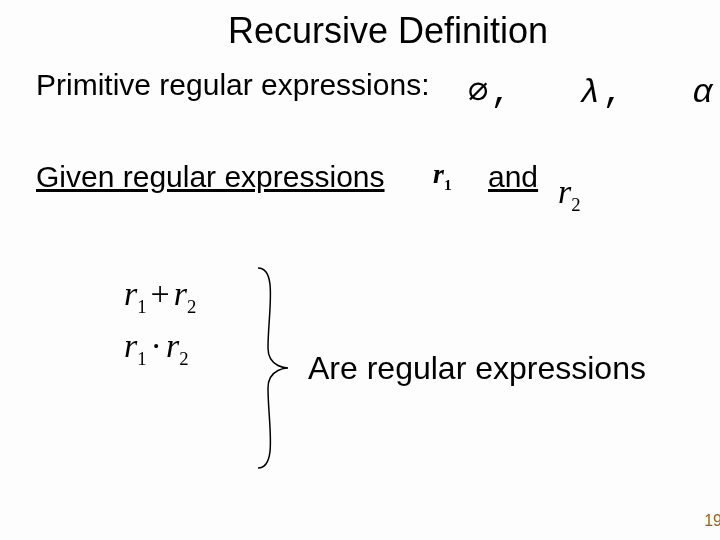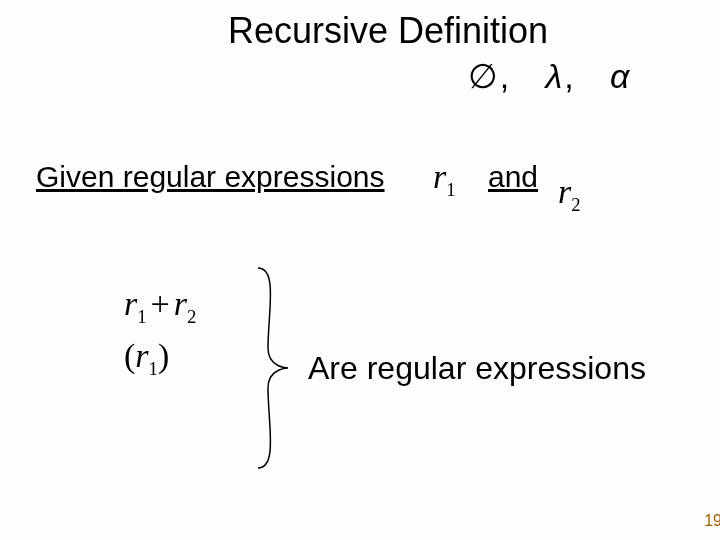--- a/index.html
+++ b/index.html
@@ -29,23 +29,23 @@
     font-weight: normal;
   }
   .line1 {
     position: absolute;
     top: 68px;
     left: 8px;
     font-size: 30px;
   }
   .prim-math {
     position: absolute;
-    top: 56px;
+    top: 70px;
     left: 440px;
-    font-family: Liberation Sans, sans-serif;
+    font-family: Liberation Mono, monospace;
     font-size: 34px;
     letter-spacing: 2px;
   }
   .prim-math .slashO {
     font-style: normal;
     font-size: 34px;
   }
   .prim-math .lam {
     font-style: italic;
   }
@@ -58,21 +58,22 @@
     left: 8px;
     font-size: 30px;
     text-decoration: underline;
   }
   .r1a {
     position: absolute;
     top: 158px;
     left: 405px;
     font-family: "Times New Roman", Times, serif;
     font-style: italic;
-    font-size: 34px;
+    font-size: 28px;
+    font-weight: bold;
   }
   .and-word {
     position: absolute;
     top: 160px;
     left: 460px;
     font-size: 30px;
     text-decoration: underline;
   }
   .r2a {
     position: absolute;
@@ -88,21 +89,21 @@
     font-style: normal;
     font-family: "Times New Roman", Times, serif;
   }
   .ops {
     position: absolute;
     left: 96px;
     top: 268px;
     font-family: "Times New Roman", Times, serif;
     font-style: italic;
     font-size: 34px;
-    line-height: 72px;
+    line-height: 52px;
   }
   .ops .row {
     height: 52px;
   }
   .ops .op {
     font-style: normal;
     padding: 0 4px;
   }
   .brace {
     position: absolute;
@@ -124,20 +125,21 @@
     color: #a16207;
   }
 </style>
 </head>
 <body>
 
 <div class="slide">
 
   <div class="title">Recursive Definition</div>
 
+  <div class="line1">Primitive regular expressions:</div>
 
   <div class="prim-math">
     <span class="slashO">∅</span><span>,</span>
     &nbsp;&nbsp;<span class="lam">λ</span><span>,</span>
     &nbsp;&nbsp;<span class="alpha">α</span>
   </div>
 
   <div class="line2">Given regular expressions</div>
 
   <div class="r1a">
@@ -148,21 +150,21 @@
 
   <div class="r2a">
     <span>r</span><span class="sub">2</span>
   </div>
 
   <div class="ops">
     <div class="row">
       <span>r</span><span class="sub">1</span><span class="op">+</span><span>r</span><span class="sub">2</span>
     </div>
     <div class="row">
-      <span class="op" style="padding:0">(</span><span>r</span><span class="sub">1</span><span class="op" style="padding:0">)</span>
+      <span>r</span><span class="sub">1</span><span class="op">·</span><span>r</span><span class="sub">2</span>
     </div>
   </div>
 
   <svg class="brace" width="50" height="220">
     <path d="M10,10 C30,10 20,55 20,90 C20,110 40,110 40,110 C40,110 20,110 20,130 C20,165 30,210 10,210" stroke="#000" stroke-width="1.5" fill="none"></path>
   </svg>
 
   <div class="conclusion">Are regular expressions</div>
 
   <div class="pagenum">19</div>

